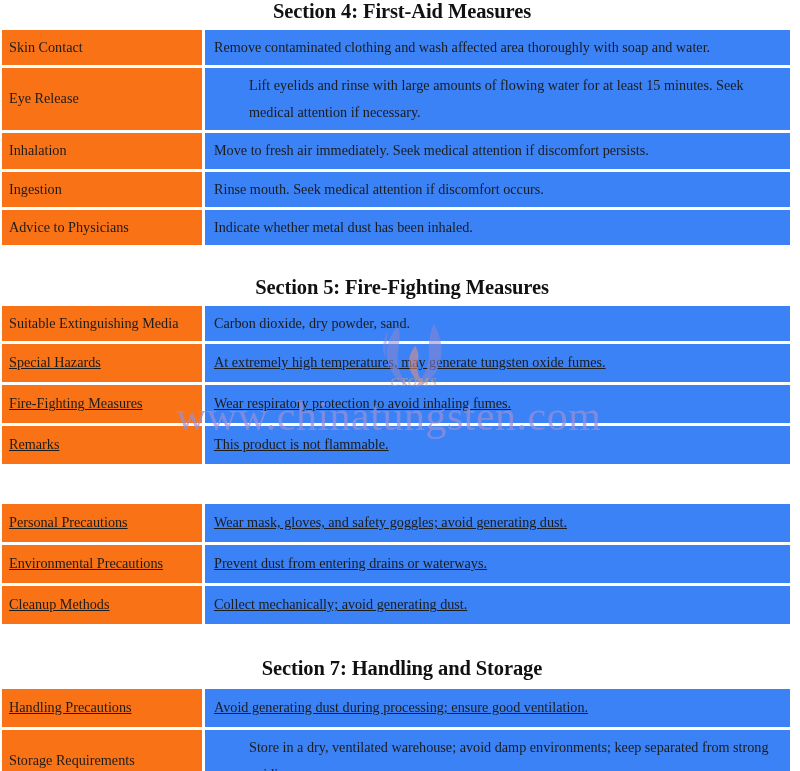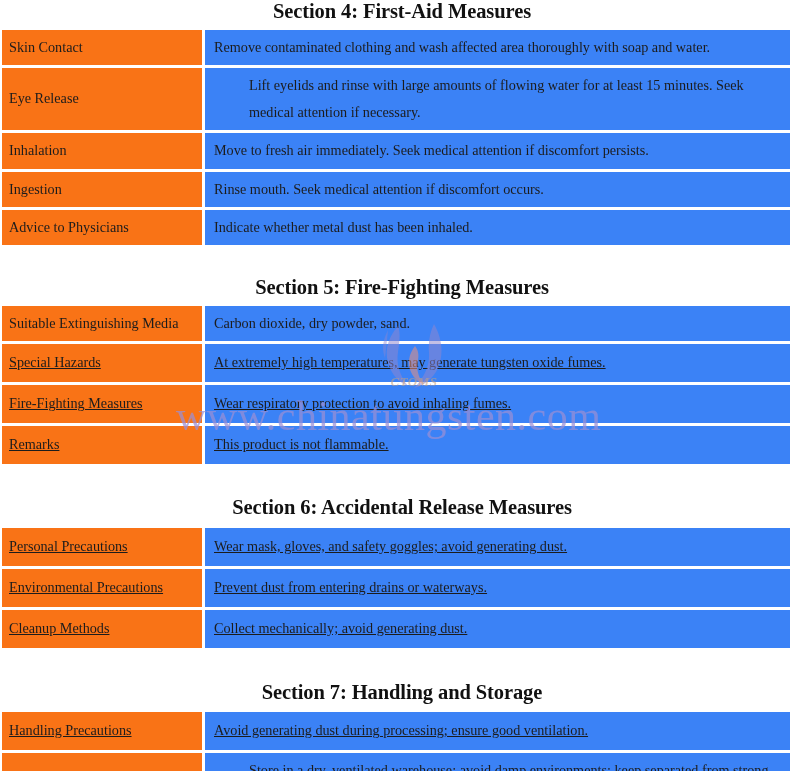--- a/index.html
+++ b/index.html
@@ -217,21 +217,20 @@
         <div class="cell-label">Remarks</div>
         <div class="cell-value">This product is not flammable.</div>
       </div>
 
     </div>
   </div>
 
   <div class="gap-after-s5"></div>
 
   <div class="section">
-    <h2 class="section-heading">Section 6: Accidental Release Measures</h2>
     <div class="gap-s6-head"></div>
     <div class="table">
 
       <div class="row medium">
         <div class="cell-label">Personal Precautions</div>
         <div class="cell-value">Wear mask, gloves, and safety goggles; avoid generating dust.</div>
       </div>
 
       <div class="row medium">
         <div class="cell-label">Environmental Precautions</div>

